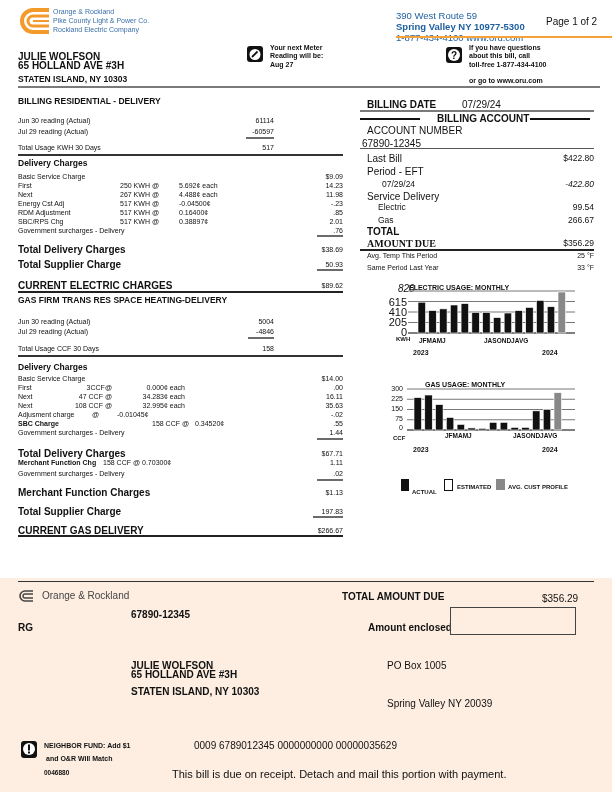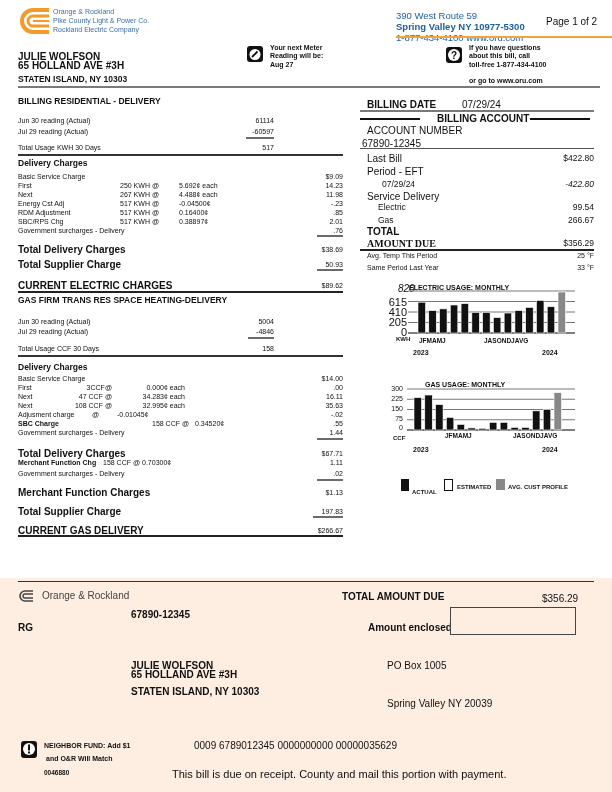--- a/index.html
+++ b/index.html
@@ -336,13 +336,13 @@
     <circle cx="8" cy="8" r="6" fill="#fff"></circle>
     <rect x="7" y="3.5" width="2" height="6" fill="#111"></rect>
     <rect x="7" y="10.5" width="2" height="2" fill="#111"></rect>
   </svg>
 </div>
 <div class="a s7 b" style="left:44px;top:742px;">NEIGHBOR FUND: Add $1</div>
 <div class="a s7 b" style="left:46px;top:755px;">and O&amp;R Will Match</div>
 <div class="a s65 b" style="left:44px;top:770px;">0046880</div>
 
 <div class="a s8" style="left:194px;top:741px;">0009 6789012345 0000000000 00000035629</div>
-<div class="a s75" style="left:172px;top:769px;">This bill is due on receipt. County and mail this portion with payment.</div>
+<div class="a s75" style="left:172px;top:769px;">This bill is due on receipt. Detach and mail this portion with payment.</div>
 
 </body></html>

